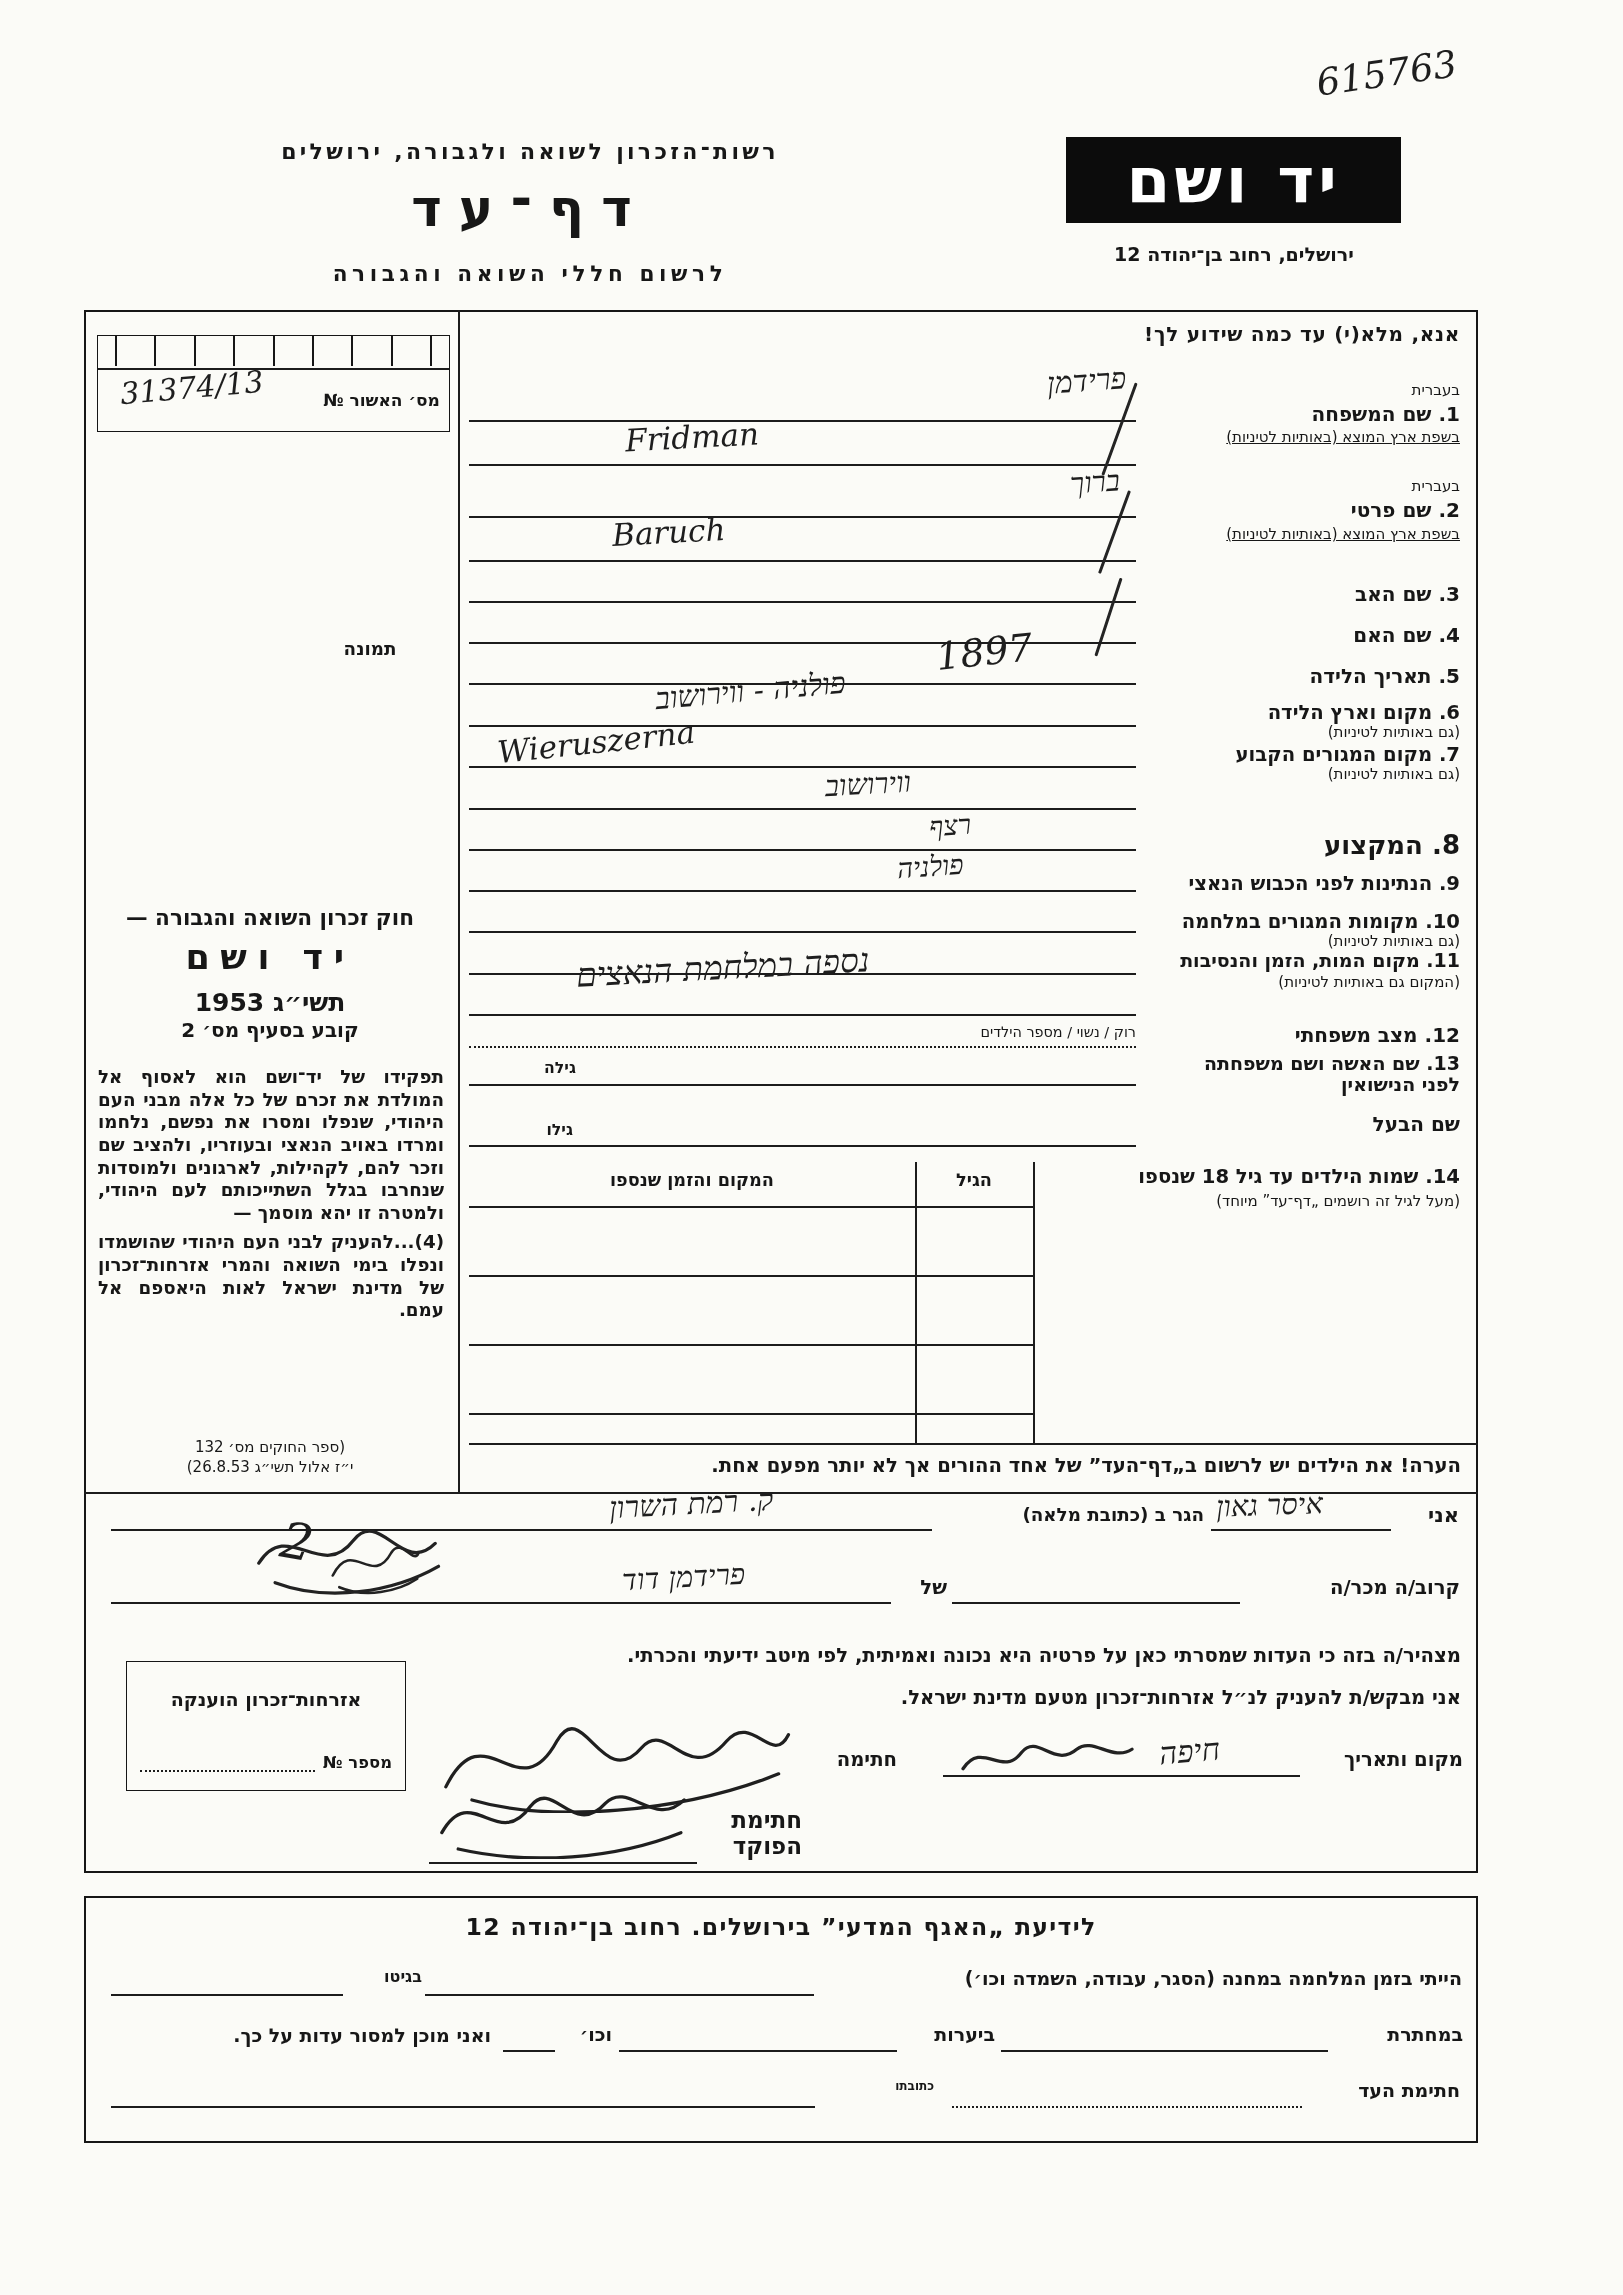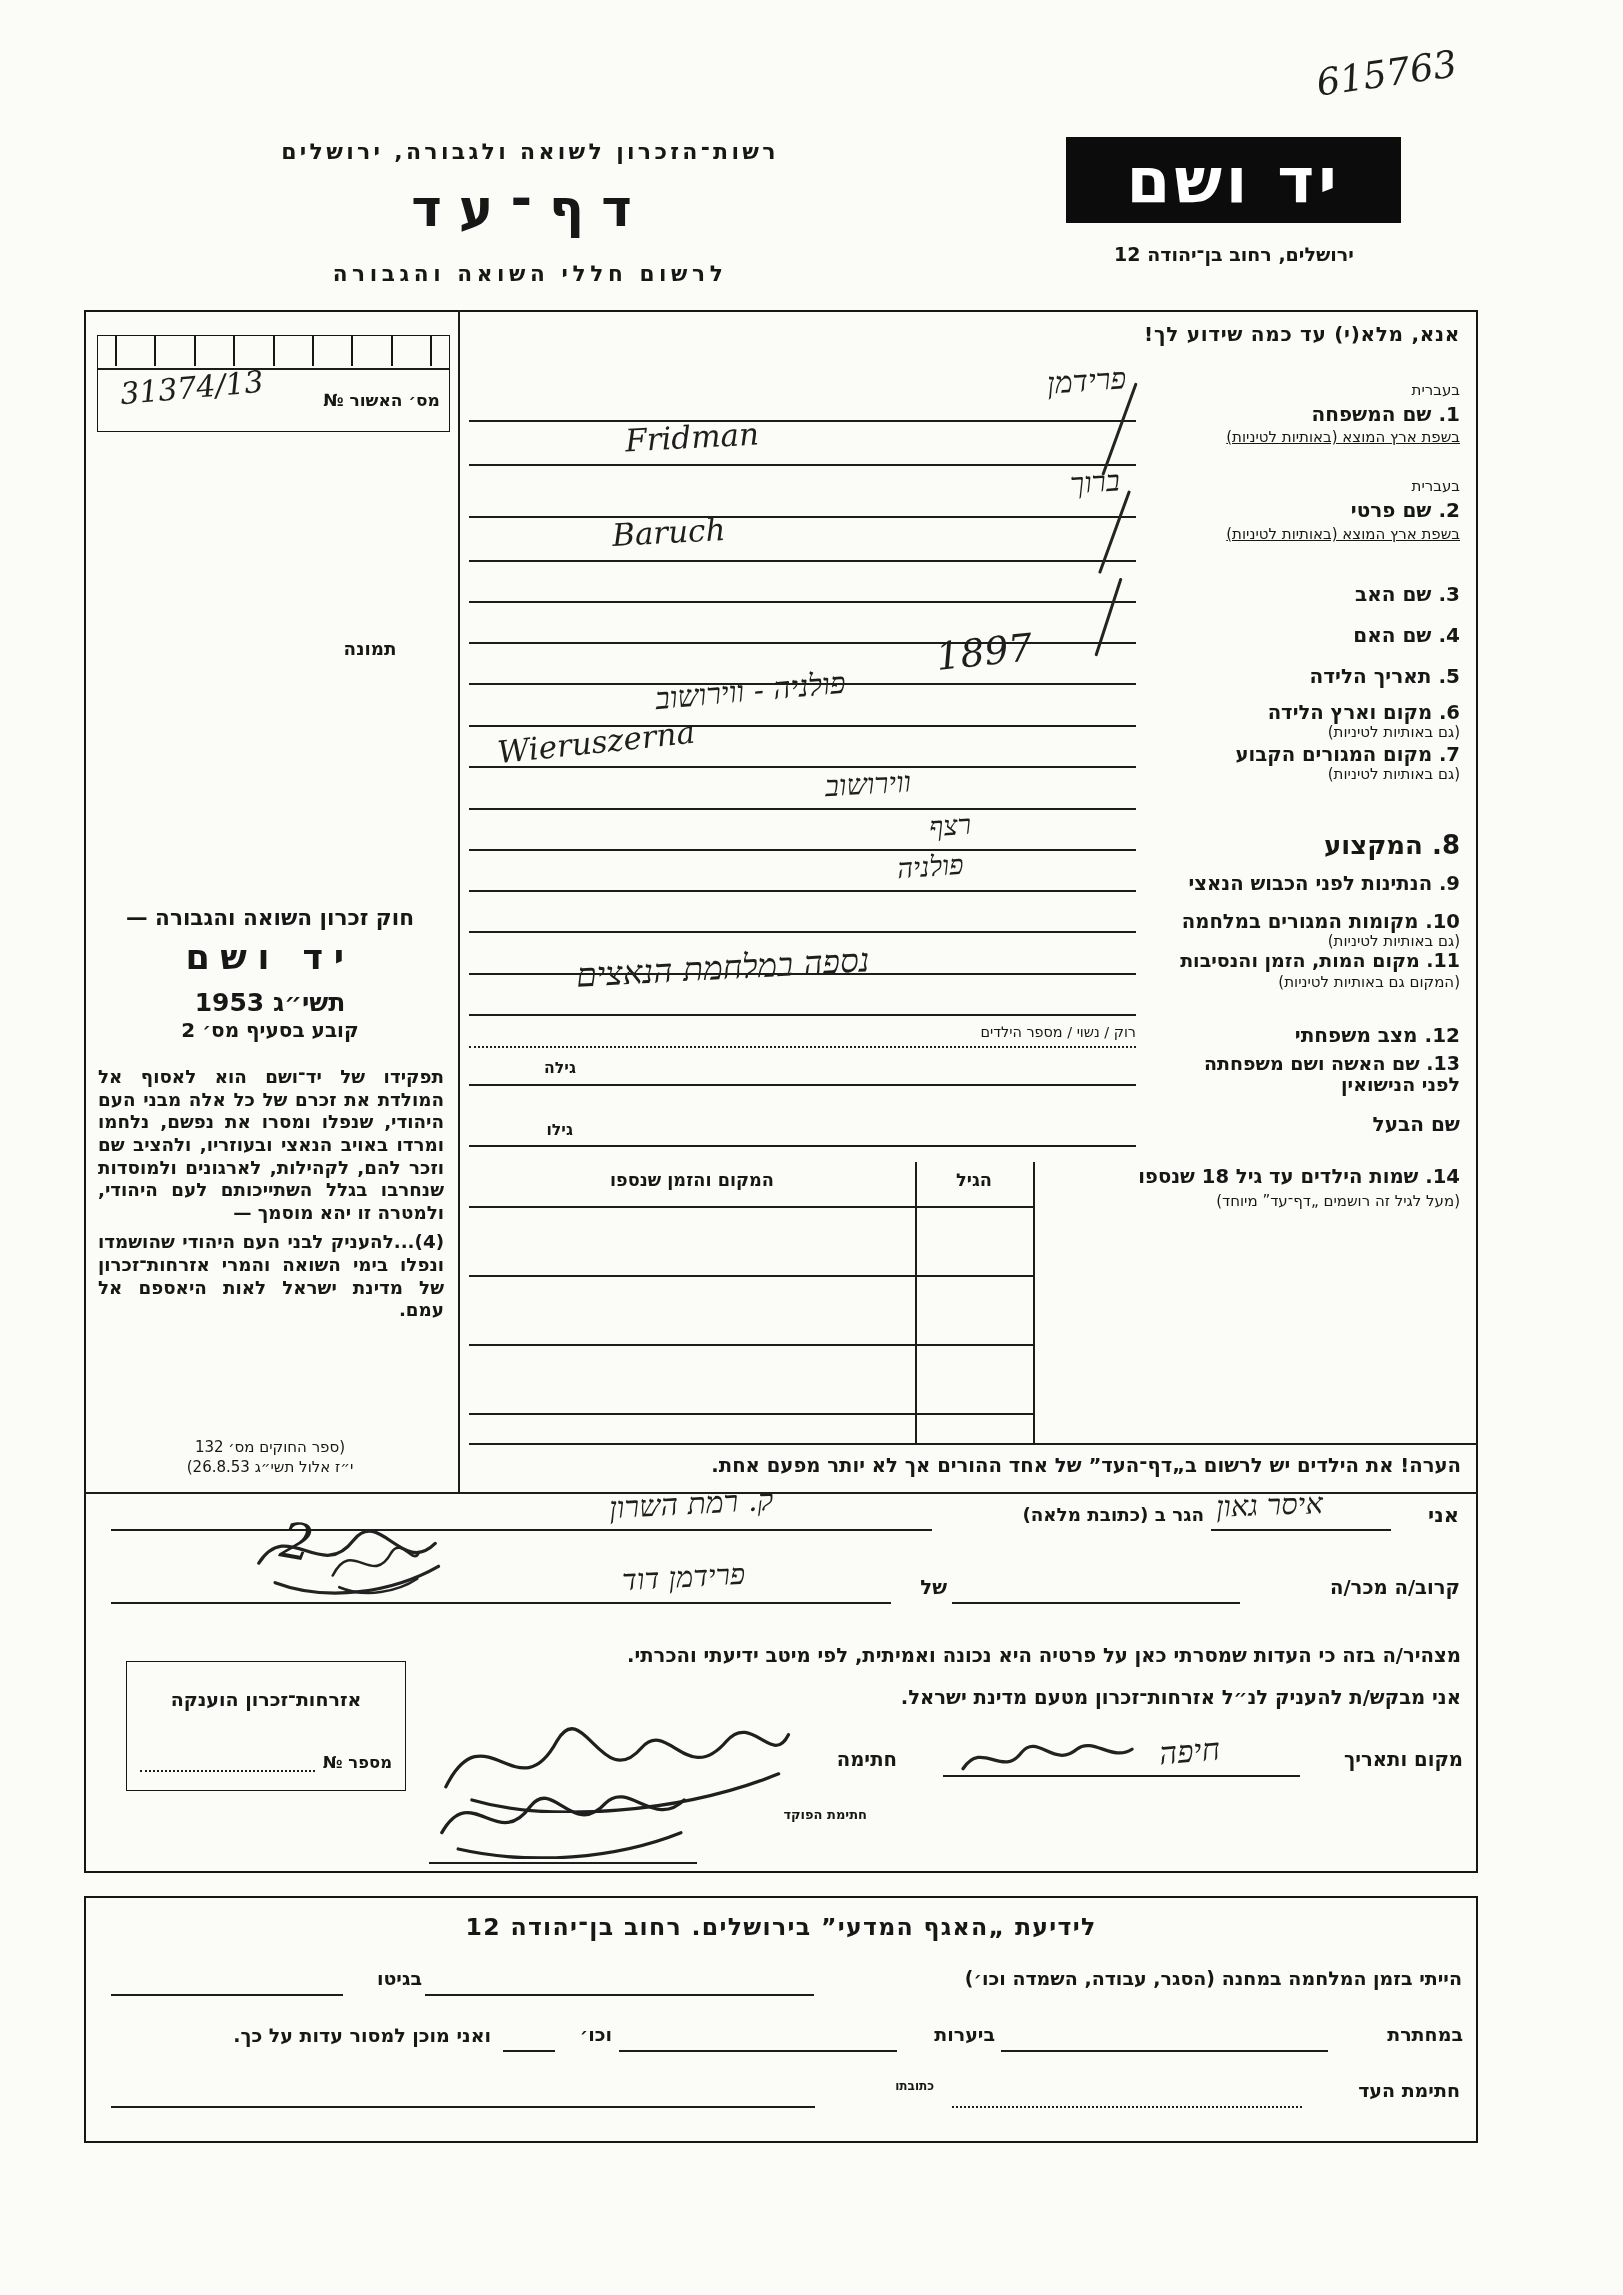--- a/index.html
+++ b/index.html
@@ -206,32 +206,32 @@
   <div class="hw" style="left:1159px;top:1733px;font-size:31px;transform:rotate(-5deg)">חיפה</div>
   <svg class="sig" style="left:956px;top:1733px" width="183" height="52" viewBox="0 0 280 80">
     <path d="M10 55 C40 10, 70 70, 100 30 C125 0, 150 55, 185 25 C210 5, 240 45, 270 25" stroke="#222" stroke-width="5" fill="none" stroke-linecap="round"></path>
   </svg>
 
   <div class="flabel" style="left:812px;top:1749px;width:85px;font-size:19.6px">חתימה</div>
   <svg class="sig" style="left:432px;top:1689px" width="367" height="124" viewBox="0 0 560 190">
     <path d="M20 150 C80 30, 130 190, 190 80 C230 10, 260 160, 320 90 C360 45, 390 150, 450 80 C490 35, 520 120, 545 70 M60 170 C180 205, 380 190, 530 130" stroke="#1f1f1f" stroke-width="5" fill="none" stroke-linecap="round"></path>
   </svg>
 
-  <div class="flabel" style="left:736px;top:1808px;width:131px;font-size:13px">חתימת הפוקד</div>
+  <div class="flabel" style="left:671px;top:1808px;width:131px;font-size:23px">חתימת הפוקד</div>
   <svg class="sig" style="left:432px;top:1767px" width="262" height="92" viewBox="0 0 400 140">
     <path d="M15 100 C60 20, 100 130, 150 60 C185 15, 215 110, 265 55 C300 20, 340 95, 385 50 M40 125 C150 150, 280 140, 380 100" stroke="#1f1f1f" stroke-width="5" fill="none" stroke-linecap="round"></path>
   </svg>
   <div class="line" style="left:429px;top:1862px;width:268px"></div>
 
   <div class="box" style="left:84px;top:1896px;width:1394px;height:247px"></div>
   <div class="abs b ctr" style="left:84px;top:1913px;width:1394px;font-size:23.6px;letter-spacing:1.3px">לידיעת „האגף המדעי” בירושלים.  רחוב בן־יהודה 12</div>
 
   <div class="flabel" style="left:821px;top:1968px;width:641px;font-size:19px">הייתי בזמן המלחמה במחנה (הסגר, עבודה, השמדה וכו׳)</div>
   <div class="line" style="left:425px;top:1994px;width:389px"></div>
-  <div class="flabel" style="left:350px;top:1968px;width:72px;font-size:19px">בגיטו</div>
+  <div class="flabel" style="left:350px;top:1968px;width:72px;font-size:16px">בגיטו</div>
   <div class="line" style="left:111px;top:1994px;width:232px"></div>
 
   <div class="flabel" style="left:1335px;top:2024px;width:128px;font-size:19px">במחתרת</div>
   <div class="line" style="left:1001px;top:2050px;width:327px"></div>
   <div class="flabel" style="left:903px;top:2024px;width:92px;font-size:19px">ביערות</div>
   <div class="line" style="left:619px;top:2050px;width:278px"></div>
   <div class="flabel" style="left:560px;top:2024px;width:52px;font-size:19px">וכו׳</div>
   <div class="line" style="left:503px;top:2050px;width:52px"></div>
   <div class="abs b rt" style="left:111px;top:2024px;width:380px;font-size:19px">ואני מוכן למסור עדות על כך.</div>
 

